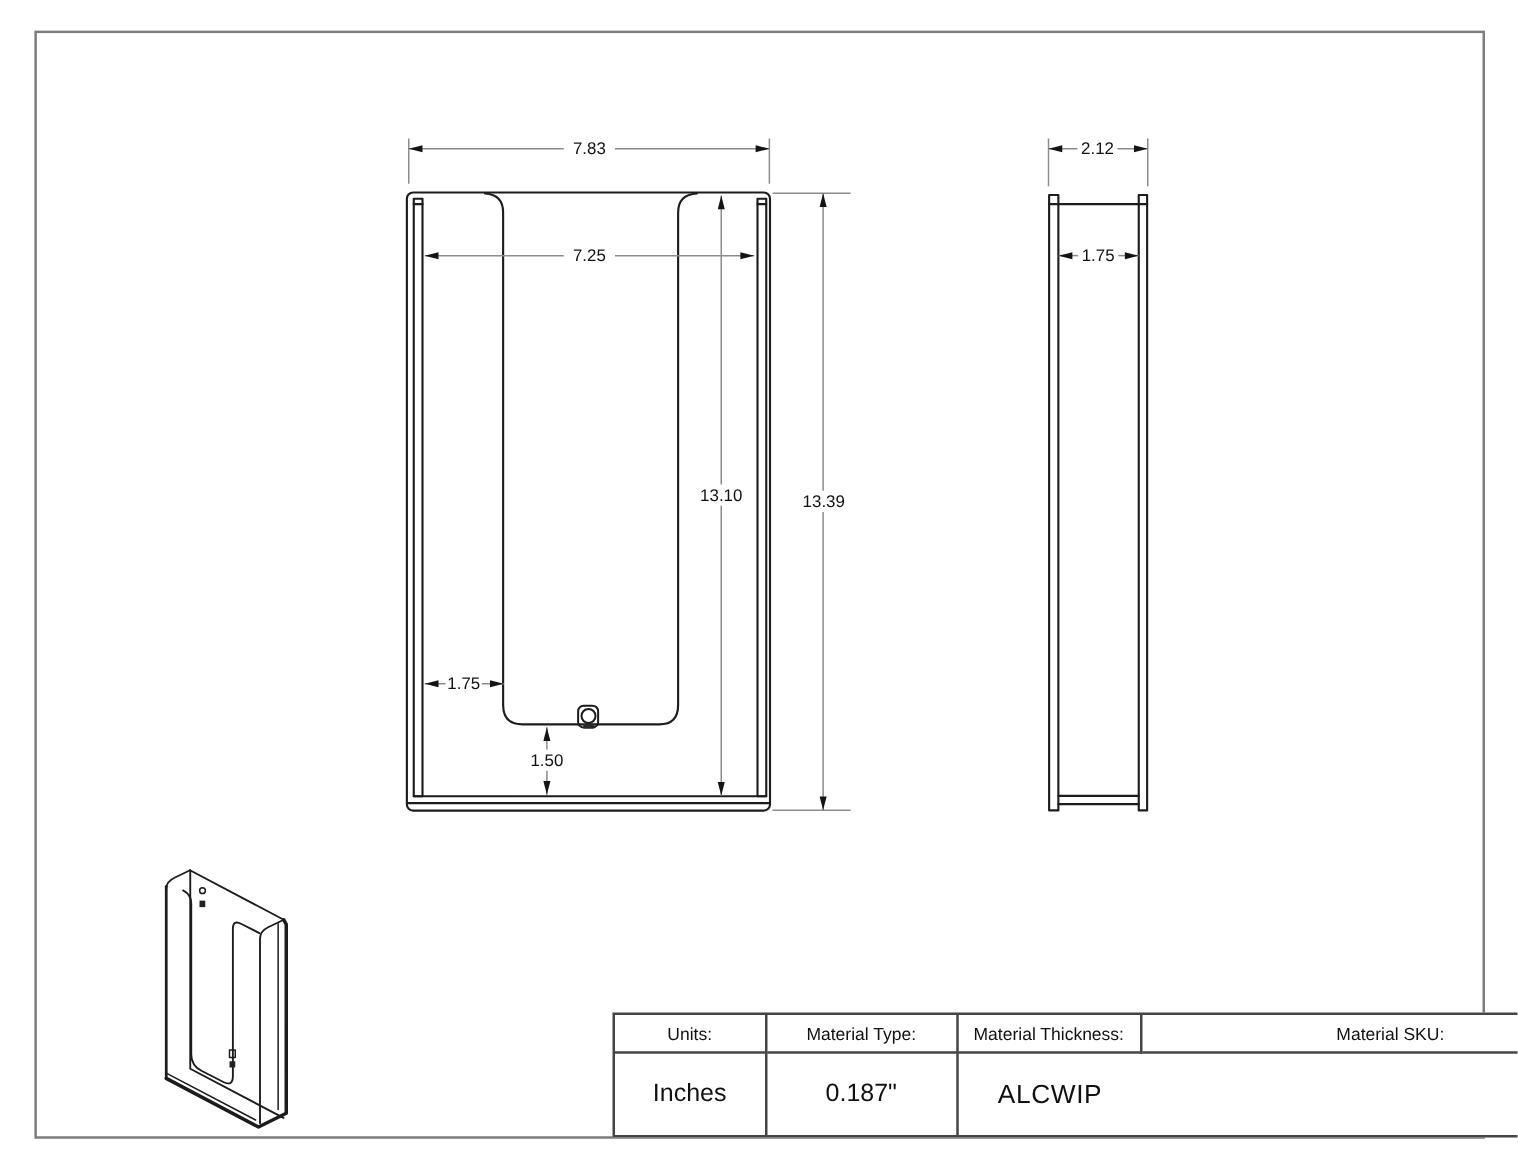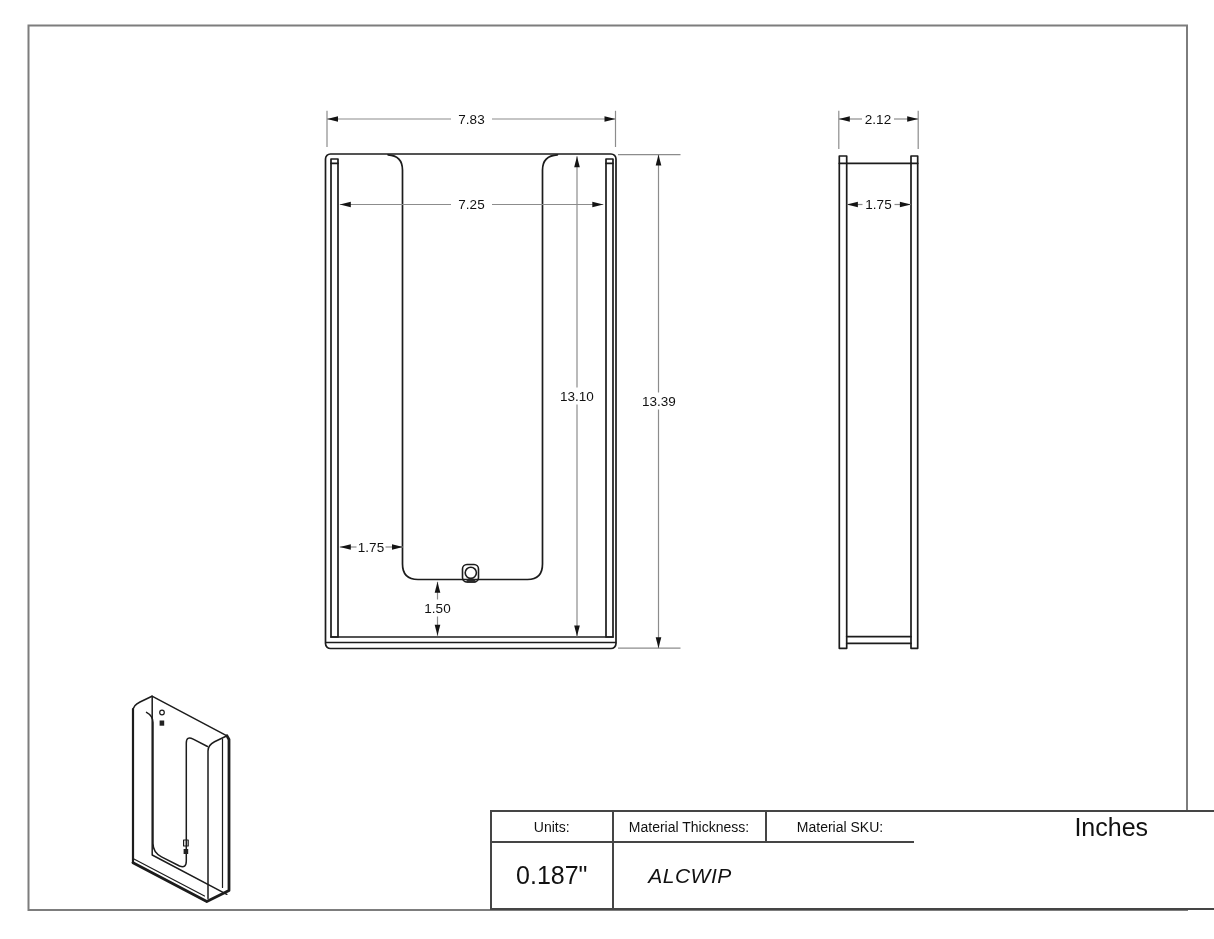--- a/index.html
+++ b/index.html
@@ -7,22 +7,22 @@
   #sheet{position:absolute;left:0;top:0;}
   .dim-text{font-family:"Liberation Sans",sans-serif;font-size:13.5px;fill:#111;}
   
   .titleblock{
     position:absolute;left:490px;top:810px;width:823px;height:100px;
     box-sizing:border-box;border:2px solid #454545;background:#fff;
     display:grid;grid-template-columns:121.5px 153px 147px 1fr;grid-template-rows:31px 1fr;
   }
   .tb-cell{display:flex;align-items:center;justify-content:center;box-sizing:border-box;color:#111;}
   .tb-head{font-size:14px;border-bottom:2px solid #454545;}
-  .tb-val{font-size:25px;}
-  .tb-val.sku{font-size:21px;letter-spacing:.5px;font-style:italic;}
+  .tb-val{font-size:20px;}
+  .tb-val.sku{font-size:21px;letter-spacing:.5px;}
   .col-line{border-right:2px solid #454545;}
 </style>
 </head>
 <body>
 
 <svg id="sheet" width="1214" height="939" viewBox="0 0 1214 939">
 
   <rect x="28.5" y="25.5" width="1158.5" height="884.5" fill="none" stroke="#7d7d7d" stroke-width="2"></rect>
 
   <g fill="none" stroke="#1c1c1c" stroke-width="1.7" stroke-linecap="round" stroke-linejoin="round">
@@ -155,19 +155,20 @@
       <rect x="183.6" y="849" width="4.6" height="5" fill="#222" stroke="none"></rect>
     </g>
 
     <path d="M133,709 L133,862.7" stroke-width="2.2"></path>
     <path d="M133,862.7 L206.8,901.6 L229,890.6 L229,739.5 L227,735.8" stroke-width="2.8"></path>
   </g>
 </svg>
 
 <div class="titleblock">
   <div class="tb-cell tb-head col-line">Units:</div>
+  <div class="tb-cell tb-head col-line">Material Type:</div>
   <div class="tb-cell tb-head col-line">Material Thickness:</div>
   <div class="tb-cell tb-head">Material SKU:</div>
 
   <div class="tb-cell tb-val col-line">Inches</div>
   <div class="tb-cell tb-val col-line">0.187"</div>
   <div class="tb-cell tb-val sku">ALCWIP</div>
 </div>
 
 </body></html>

